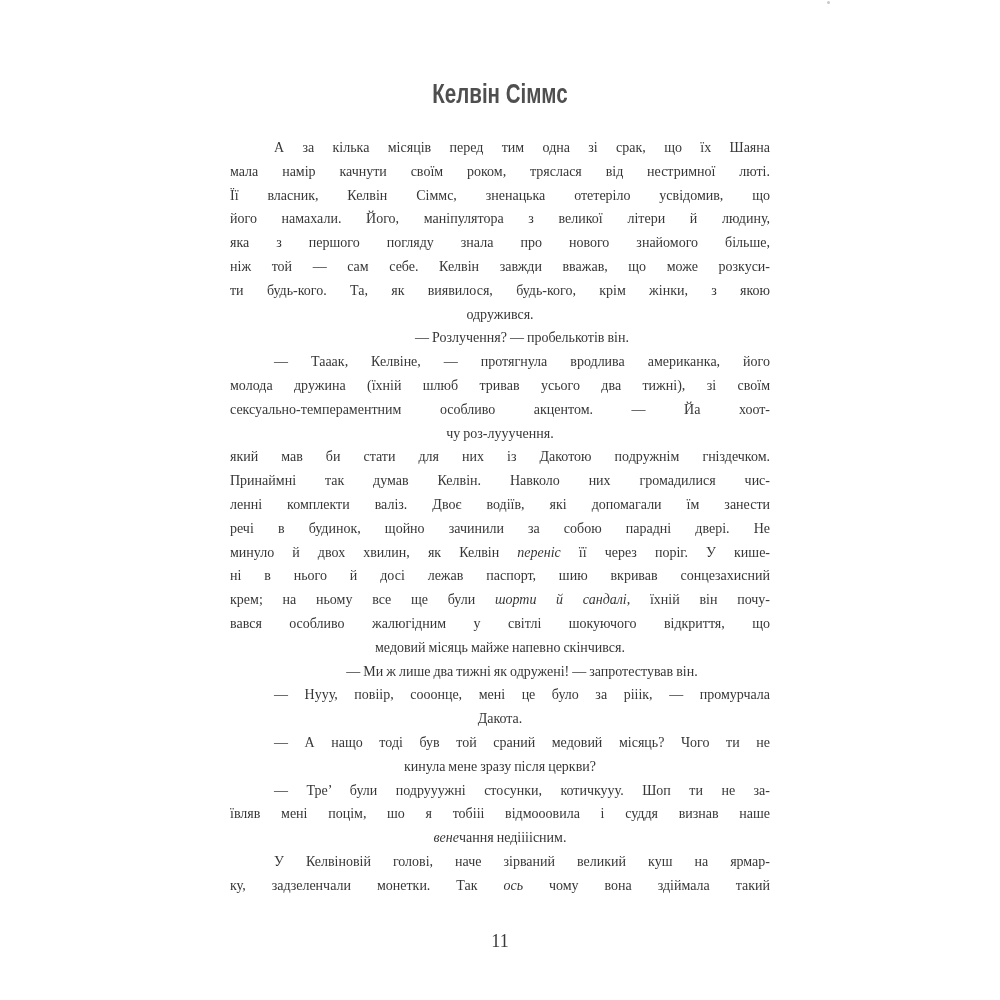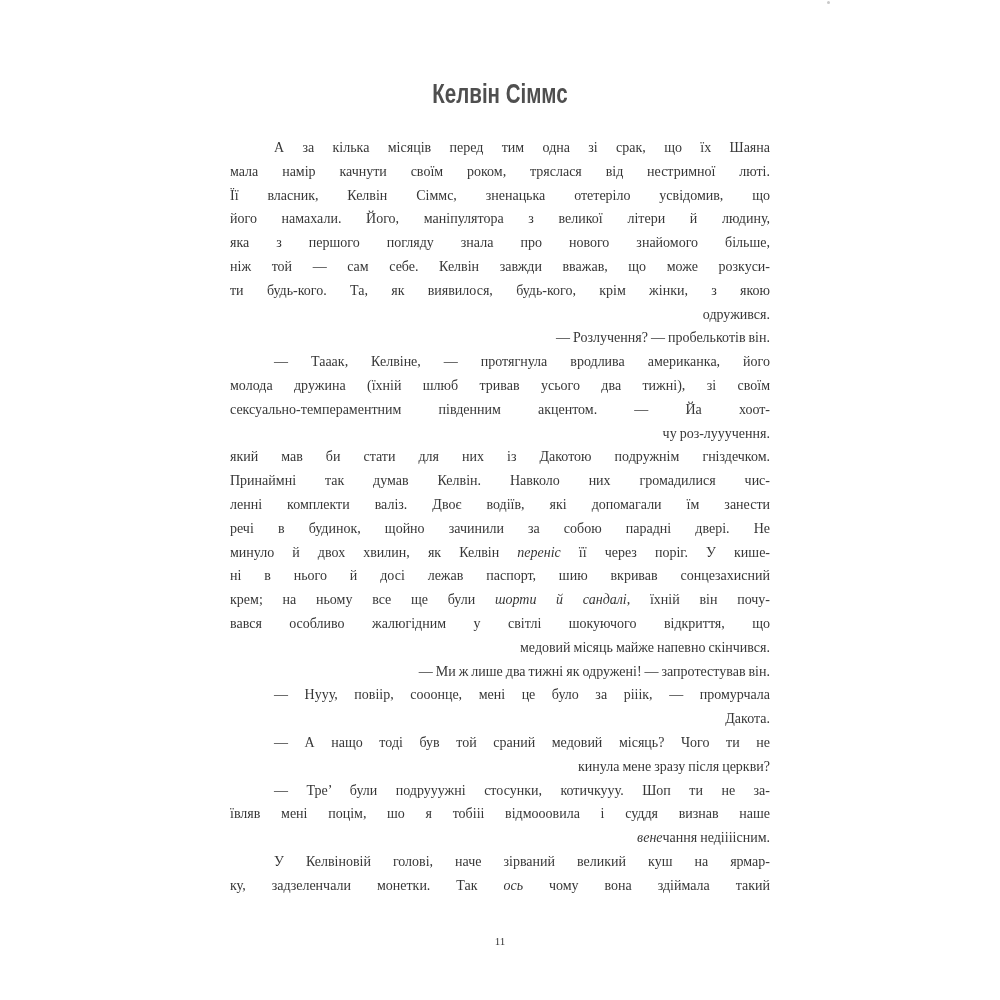--- a/index.html
+++ b/index.html
@@ -37,38 +37,38 @@
     left: 230px;
     top: 136px;
     width: 540px;
     font-size: 14px;
     word-spacing: -0.5px;
   }
   .line {
     height: 23.8px;
     line-height: 23.8px;
     overflow: hidden;
-    text-align: right;
+    text-align: center;
   }
   .line.j {
     text-align: justify;
     text-align-last: justify;
   }
   .line.indent {
     text-indent: 44px;
   }
   .line em {
   }
   .page-number {
     position: absolute;
     top: 932px;
     left: 230px;
     width: 540px;
     text-align: center;
-    font-size: 11px;
+    font-size: 18px;
     line-height: 18px;
     color: #3a3a3a;
   }
   .artifact-dot {
     position: absolute;
     left: 827px;
     top: 1px;
     width: 3px;
     height: 3px;
     background: #c9c9c9;
@@ -86,21 +86,21 @@
       <div class="line j"><span>мала намір качнути своїм роком, тряслася від нестримної люті.</span></div>
       <div class="line j"><span>Її власник, Келвін Сіммс, зненацька отетеріло усвідомив, що</span></div>
       <div class="line j"><span>його намахали. Його, маніпулятора з великої літери й людину,</span></div>
       <div class="line j"><span>яка з першого погляду знала про нового знайомого більше,</span></div>
       <div class="line j"><span>ніж той — сам себе. Келвін завжди вважав, що може розкуси-</span></div>
       <div class="line j"><span>ти будь-кого. Та, як виявилося, будь-кого, крім жінки, з якою</span></div>
       <div class="line"><span>одружився.</span></div>
       <div class="line indent"><span>— Розлучення? — пробелькотів він.</span></div>
       <div class="line j indent"><span>— Тааак, Келвіне, — протягнула вродлива американка, його</span></div>
       <div class="line j"><span>молода дружина (їхній шлюб тривав усього два тижні), зі своїм</span></div>
-      <div class="line j"><span>сексуально-темпераментним південним акцентом. — Йа хоот-</span></div>
+      <div class="line j"><span>сексуально-темпераментним особливо акцентом. — Йа хоот-</span></div>
       <div class="line"><span>чу роз-лууучення.</span></div>
       <div class="line j"><span>який мав би стати для них із Дакотою подружнім гніздечком.</span></div>
       <div class="line j"><span>Принаймні так думав Келвін. Навколо них громадилися чис-</span></div>
       <div class="line j"><span>ленні комплекти валіз. Двоє водіїв, які допомагали їм занести</span></div>
       <div class="line j"><span>речі в будинок, щойно зачинили за собою парадні двері. Не</span></div>
       <div class="line j"><span>минуло й двох хвилин, як Келвін </span><em>переніс</em><span> її через поріг. У кише-</span></div>
       <div class="line j"><span>ні в нього й досі лежав паспорт, шию вкривав сонцезахисний</span></div>
       <div class="line j"><span>крем; на ньому все ще були </span><em>шорти й сандалі</em><span>, їхній він почу-</span></div>
       <div class="line j"><span>вався особливо жалюгідним у світлі шокуючого відкриття, що</span></div>
       <div class="line"><span>медовий місяць майже напевно скінчився.</span></div>

